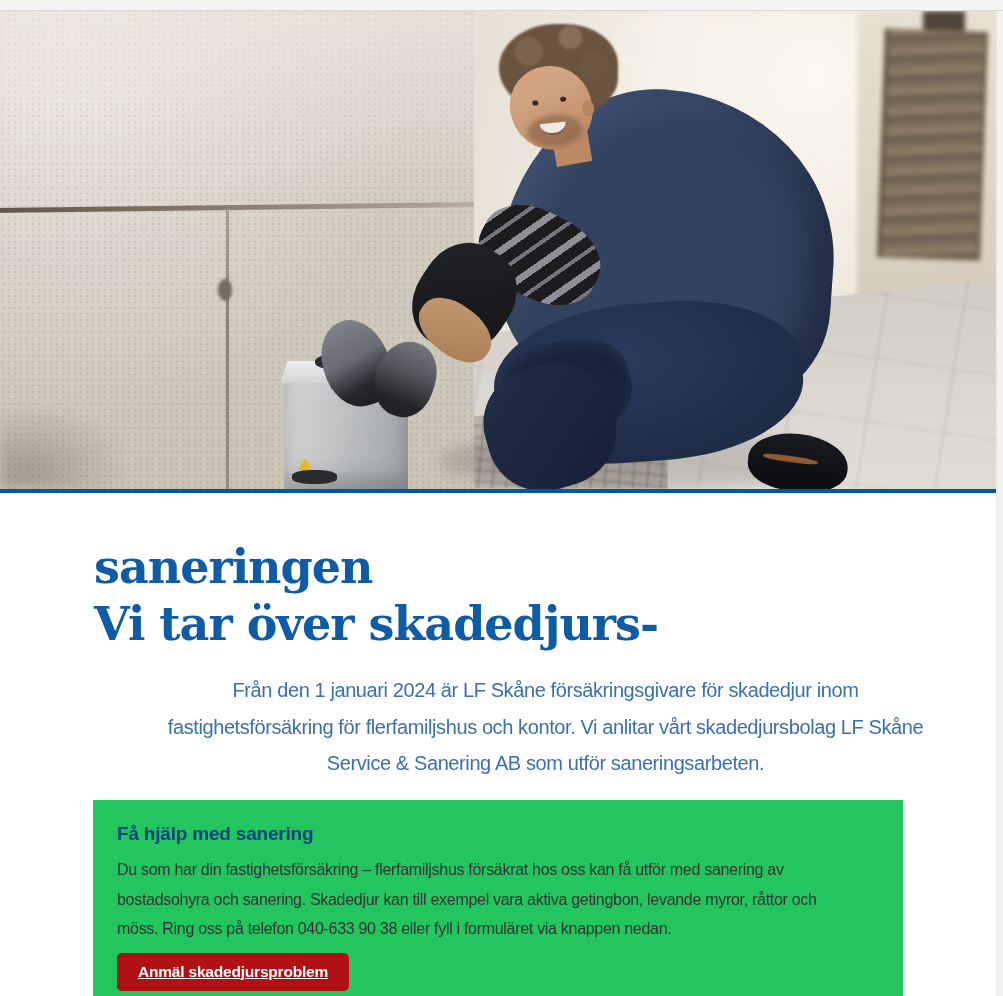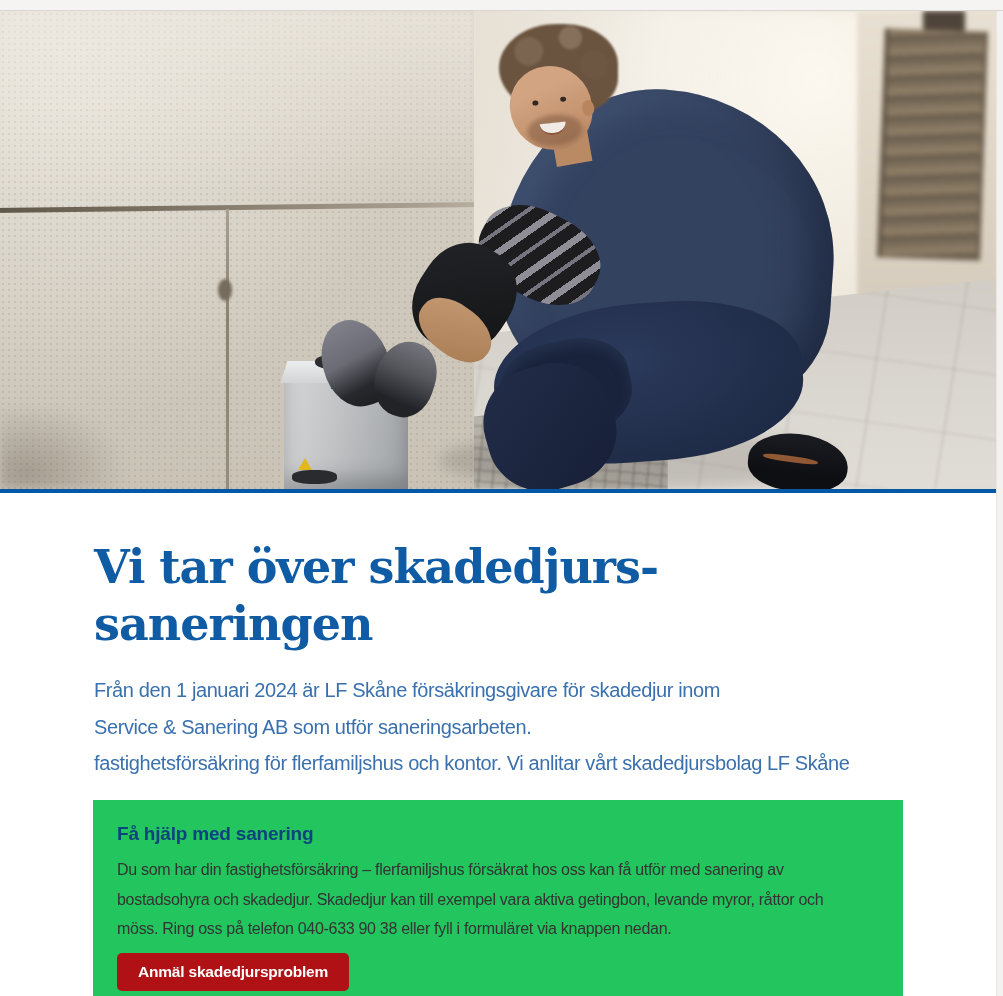--- a/index.html
+++ b/index.html
@@ -146,39 +146,39 @@
   .content{position:absolute;left:0;top:493px;width:997px;}
   .page-title{
     margin:46px 0 0 94px;
     font-family:"DejaVu Serif", serif;
     font-weight:bold;color:#0f5ba4;
     font-size:46px;line-height:57px;letter-spacing:-1px;
   }
   .page-title span{display:block;}
   .intro{
     margin:19px 0 0 94px;
-    color:#3a70ae;font-size:20px;line-height:36.5px;letter-spacing:-0.4px;
+    color:#3a70ae;font-size:20px;line-height:36.5px;letter-spacing:-0.4px;text-align:center;
   }
   .intro span{display:block;white-space:nowrap;}
   .info-box{
     position:absolute;left:93px;top:307px;width:810px;height:232px;
     background:#22c55e;box-sizing:border-box;padding:22px 24px 0 24px;
   }
   .info-box h2{
     margin:0;color:#0b437e;font-size:19px;line-height:24px;font-weight:bold;letter-spacing:-0.2px;
   }
   .info-box .box-body{
     margin:9px 0 0 0;color:#333333;font-size:16px;line-height:29.5px;letter-spacing:-0.3px;
   }
   .box-body span{display:block;white-space:nowrap;}
   .cta-button{
     margin-top:9px;display:inline-block;border:none;cursor:pointer;
     background:#af1115;color:#ffffff;
     font-family:"Liberation Sans", sans-serif;font-weight:bold;font-size:15.5px;
-    padding:10px 21px;border-radius:5px;letter-spacing:-0.2px;
+    padding:10px 21px;border-radius:5px;letter-spacing:-0.2px;text-decoration:underline;
   }
 </style>
 </head>
 <body>
 
 <div class="top-strip"></div>
 <div class="scrollbar-track"></div>
 
 <div class="hero">
   <div class="hero-sun-wash"></div>
@@ -222,32 +222,32 @@
     <div class="hero-beard"></div>
     <div class="hero-smile"></div>
     <div class="hero-ear"></div>
   </div>
 </div>
 
 <div class="hero-divider"></div>
 
 <main class="content">
   <h1 class="page-title">
+    <span>saneringen</span>
     <span>Vi tar över skadedjurs-</span>
-    <span>saneringen</span>
   </h1>
 
   <p class="intro">
     <span>Från den 1 januari 2024 är LF Skåne försäkringsgivare för skadedjur inom</span>
+    <span>fastighetsförsäkring för flerfamiljshus och kontor. Vi anlitar vårt skadedjursbolag LF Skåne</span>
     <span>Service &amp; Sanering AB som utför saneringsarbeten.</span>
-    <span>fastighetsförsäkring för flerfamiljshus och kontor. Vi anlitar vårt skadedjursbolag LF Skåne</span>
   </p>
 
   <section class="info-box">
     <h2>Få hjälp med sanering</h2>
     <p class="box-body">
       <span>Du som har din fastighetsförsäkring – flerfamiljshus försäkrat hos oss kan få utför med sanering av</span>
-      <span>bostadsohyra och skadedjur. Skadedjur kan till exempel vara aktiva getingbon, levande myror, råttor och</span>
+      <span>bostadsohyra och sanering. Skadedjur kan till exempel vara aktiva getingbon, levande myror, råttor och</span>
       <span>möss. Ring oss på telefon 040-633 90 38 eller fyll i formuläret via knappen nedan.</span>
     </p>
     <button class="cta-button">Anmäl skadedjursproblem</button>
   </section>
 </main>
 
 </body></html>

